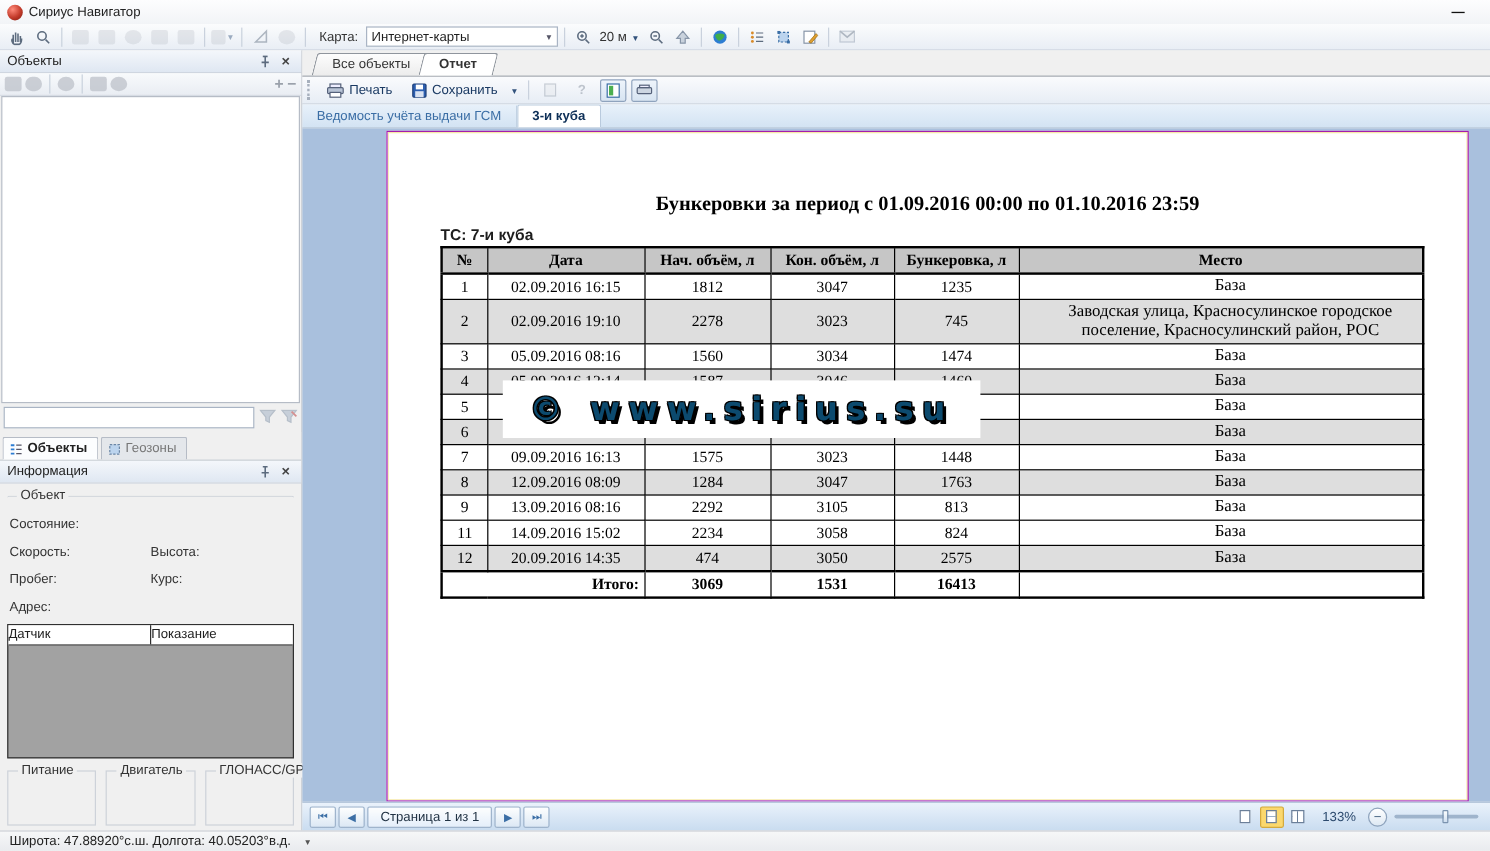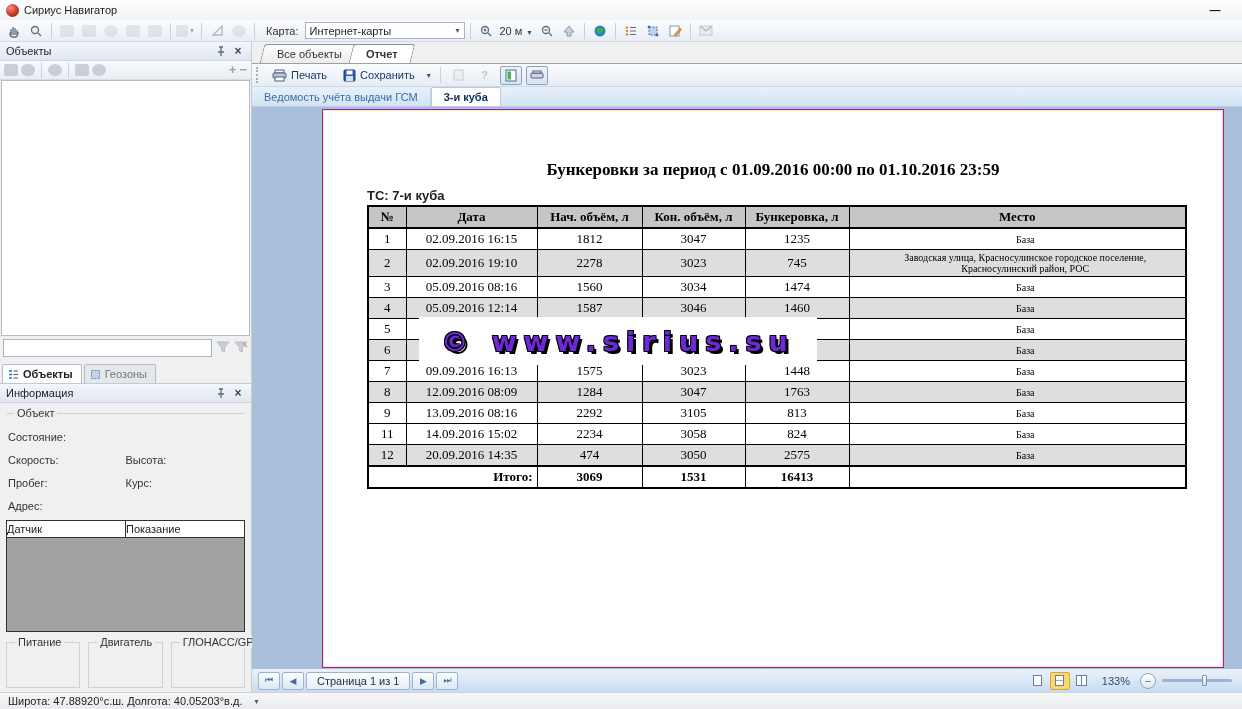--- a/index.html
+++ b/index.html
@@ -81,27 +81,27 @@
   
   .viewport { flex:1; background:#a9c0dd; overflow:hidden; position:relative; padding:2px 0 0 70px; min-height:0; }
   .page { width:902px; height:100%; background:#fff; border:1px solid #a21caf; box-shadow:0 0 0 1px #f6e9a8 inset; position:relative; font-family:"Liberation Serif", serif; }
   .rpt-title { text-align:center; margin-top:50px; font-size:17px; font-weight:bold; color:#000; }
   .rpt-subject { margin:8px 0 2px 44px; font-size:13px; font-weight:bold; font-family:"Liberation Sans", sans-serif; }
   table.rpt { border-collapse:collapse; margin-left:44px; width:818px; table-layout:fixed; font-size:13px; }
   table.rpt th, table.rpt td { border:1px solid #000; padding:2px 4px; text-align:center; color:#000; }
   table.rpt thead th { background:#c6c6c6; font-weight:bold; border-bottom:2px solid #000; }
   table.rpt { border:2px solid #000; }
   table.rpt tbody tr.shaded td { background:#dedede; }
-  table.rpt td.place { font-size:10px;padding-left:20px; }
+  table.rpt td.place { font-size:14px;padding-left:20px; }
   table.rpt tfoot td { font-weight:bold; border-top:2px solid #000; }
   .totals-label { text-align:right !important; }
   .col-num{width:38px}.col-date{width:131px}.col-v1{width:105px}.col-v2{width:103px}.col-v3{width:104px}.col-place{width:337px}
 
   .watermark { position:absolute; left:96px; top:207px; width:398px; height:48px; background:#fff; display:flex; align-items:center; justify-content:center; z-index:5; }
-  .watermark span { font-family:"DejaVu Sans", sans-serif; font-size:27px; font-weight:bold; letter-spacing:7px; color:#6d28d9;
+  .watermark span { font-family:"DejaVu Sans", sans-serif; font-size:27px; font-weight:bold; letter-spacing:7px; color:#0c4a6e;
     text-shadow:-1px -1px 0 #000, 1px -1px 0 #000, -1px 1px 0 #000, 1px 1px 0 #000, 3px 3px 0 #000; }
 
   
   .navbar { height:24px; background:linear-gradient(#eaf2fb,#c9dcf0); border-top:1px solid #aabfd6; display:flex; align-items:center; padding:0 6px; gap:2px; flex:0 0 auto; }
   .nav-btn { min-width:22px; height:18px; display:flex; align-items:center; justify-content:center; border:1px solid #9fb4cc; border-radius:2px; background:linear-gradient(#fdfefe,#dce8f4); color:#3b6ea5; font-size:9px; }
   .page-label { padding:0 10px; height:18px; display:flex; align-items:center; border:1px solid #9fb4cc; border-radius:2px; background:linear-gradient(#fdfefe,#e4eefa); color:#234; }
   .nav-spacer { flex:1; }
   .view-btn { width:20px; height:18px; display:flex; align-items:center; justify-content:center; border:1px solid transparent; border-radius:2px; }
   .view-btn.sel { background:#fbd86d; border-color:#d3a93c; }
   .vb-glyph { width:9px; height:11px; background:#fff; border:1px solid #6b7f99; }

